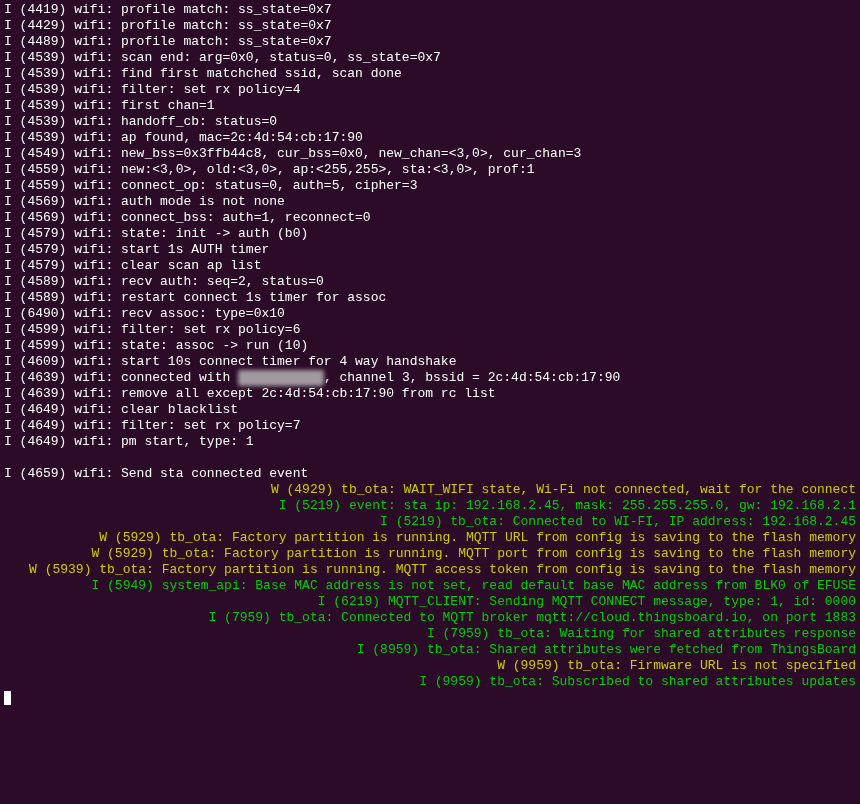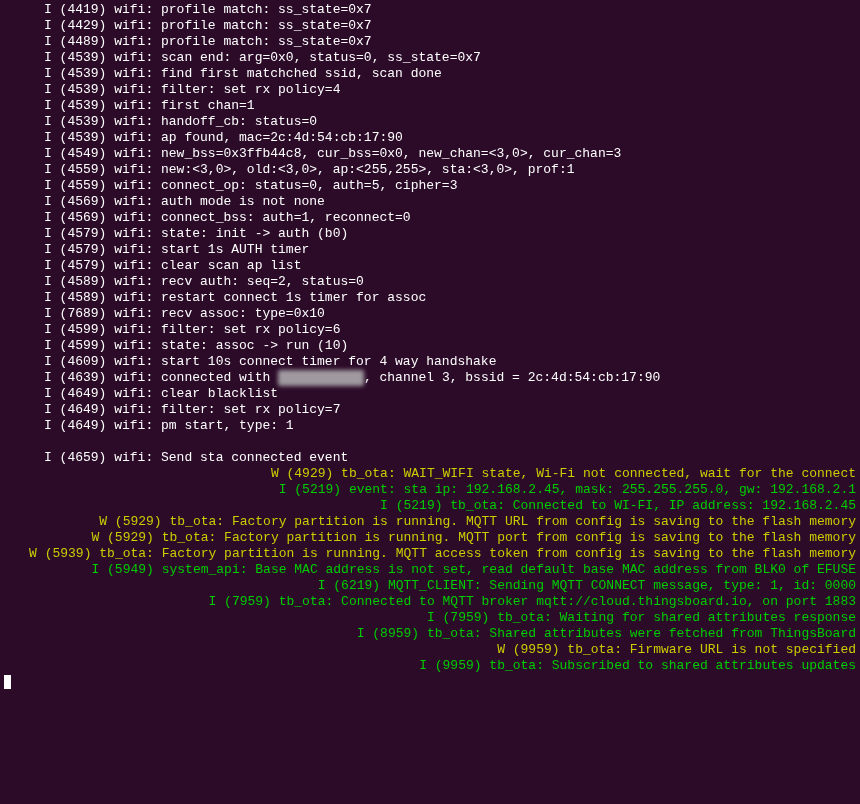--- a/index.html
+++ b/index.html
@@ -10,21 +10,21 @@
       font-size: 13px;
       line-height: 16px;
       color: #ffffff;
       width: 852px;
       height: 800px;
       overflow: hidden;
     }
     .log-line {
       white-space: pre;
     }
-    .level-I { color: #ffffff; margin-left: 40px; }
+    .level-I { color: #ffffff; }
     .level-W { color: #cccc00; text-align: right; }
     .special-I { color: #00cc00; text-align: right; }
     .redacted {
       display: inline-block;
       background: #a09aa0;
       color: transparent;
       border-radius: 2px;
       filter: blur(2px);
     }
     .cursor {
@@ -51,25 +51,26 @@
     <div class="log-line level-I">I (4549) wifi: new_bss=0x3ffb44c8, cur_bss=0x0, new_chan=&lt;3,0&gt;, cur_chan=3</div>
     <div class="log-line level-I">I (4559) wifi: new:&lt;3,0&gt;, old:&lt;3,0&gt;, ap:&lt;255,255&gt;, sta:&lt;3,0&gt;, prof:1</div>
     <div class="log-line level-I">I (4559) wifi: connect_op: status=0, auth=5, cipher=3</div>
     <div class="log-line level-I">I (4569) wifi: auth mode is not none</div>
     <div class="log-line level-I">I (4569) wifi: connect_bss: auth=1, reconnect=0</div>
     <div class="log-line level-I">I (4579) wifi: state: init -&gt; auth (b0)</div>
     <div class="log-line level-I">I (4579) wifi: start 1s AUTH timer</div>
     <div class="log-line level-I">I (4579) wifi: clear scan ap list</div>
     <div class="log-line level-I">I (4589) wifi: recv auth: seq=2, status=0</div>
     <div class="log-line level-I">I (4589) wifi: restart connect 1s timer for assoc</div>
-    <div class="log-line level-I">I (7689) wifi: recv assoc: type=0x10</div>
+    <div class="log-line level-I">I (6490) wifi: recv assoc: type=0x10</div>
     <div class="log-line level-I">I (4599) wifi: filter: set rx policy=6</div>
     <div class="log-line level-I">I (4599) wifi: state: assoc -&gt; run (10)</div>
     <div class="log-line level-I">I (4609) wifi: start 10s connect timer for 4 way handshake</div>
     <div class="log-line level-I">I (4639) wifi: connected with <span class="redacted">Thingsboard</span>, channel 3, bssid = 2c:4d:54:cb:17:90</div>
+    <div class="log-line level-I">I (4639) wifi: remove all except 2c:4d:54:cb:17:90 from rc list</div>
     <div class="log-line level-I">I (4649) wifi: clear blacklist</div>
     <div class="log-line level-I">I (4649) wifi: filter: set rx policy=7</div>
     <div class="log-line level-I">I (4649) wifi: pm start, type: 1</div>
     <div class="log-line">&nbsp;</div>
     <div class="log-line level-I">I (4659) wifi: Send sta connected event</div>
     <div class="log-line level-W">W (4929) tb_ota: WAIT_WIFI state, Wi-Fi not connected, wait for the connect</div>
     <div class="log-line special-I">I (5219) event: sta ip: 192.168.2.45, mask: 255.255.255.0, gw: 192.168.2.1</div>
     <div class="log-line special-I">I (5219) tb_ota: Connected to WI-FI, IP address: 192.168.2.45</div>
     <div class="log-line level-W">W (5929) tb_ota: Factory partition is running. MQTT URL from config is saving to the flash memory</div>
     <div class="log-line level-W">W (5929) tb_ota: Factory partition is running. MQTT port from config is saving to the flash memory</div>

